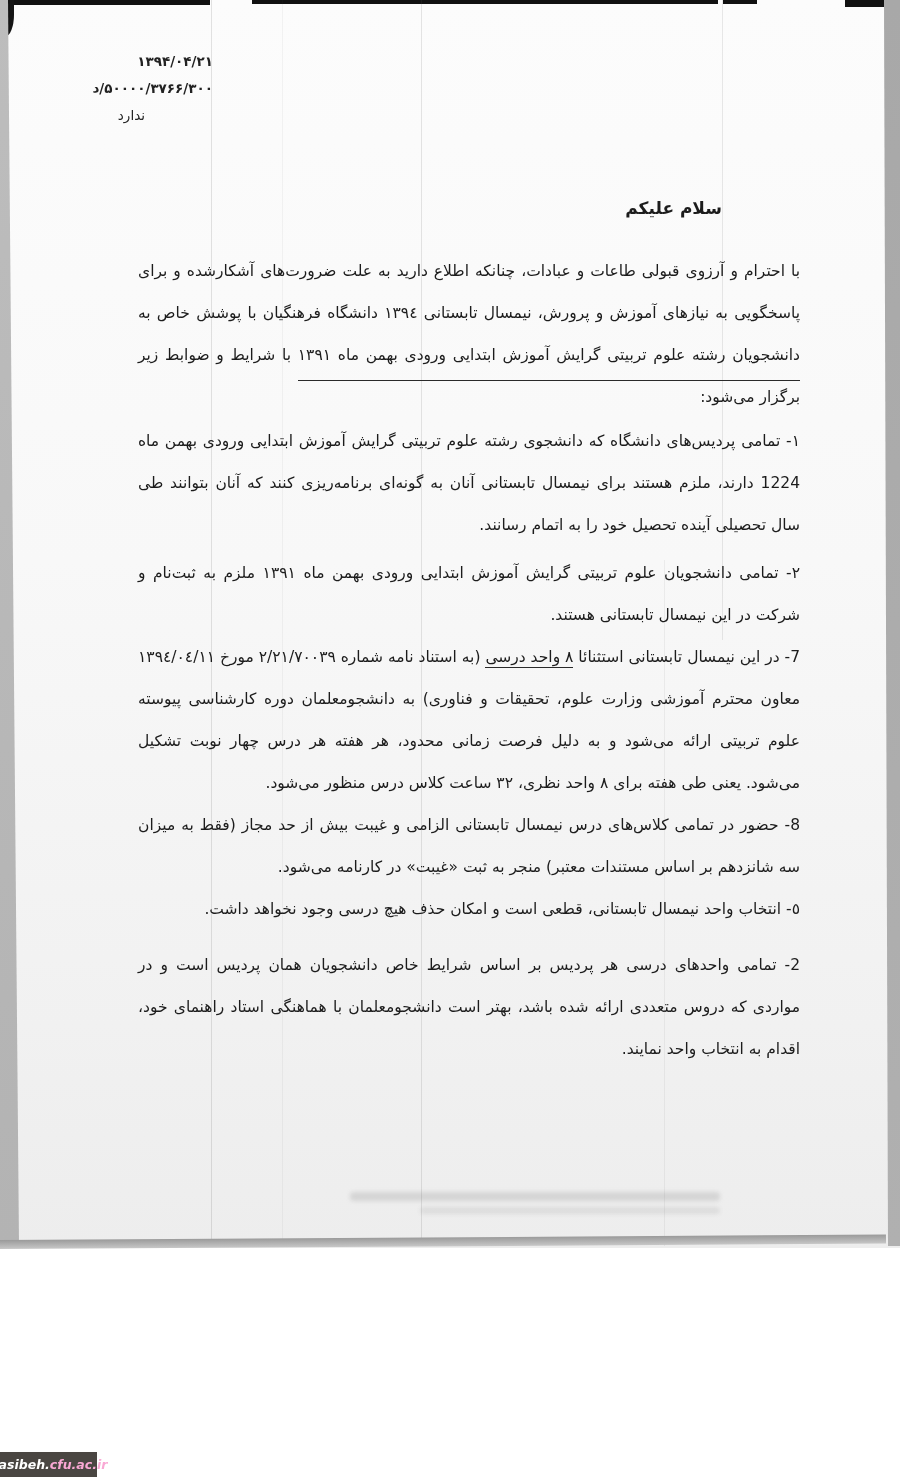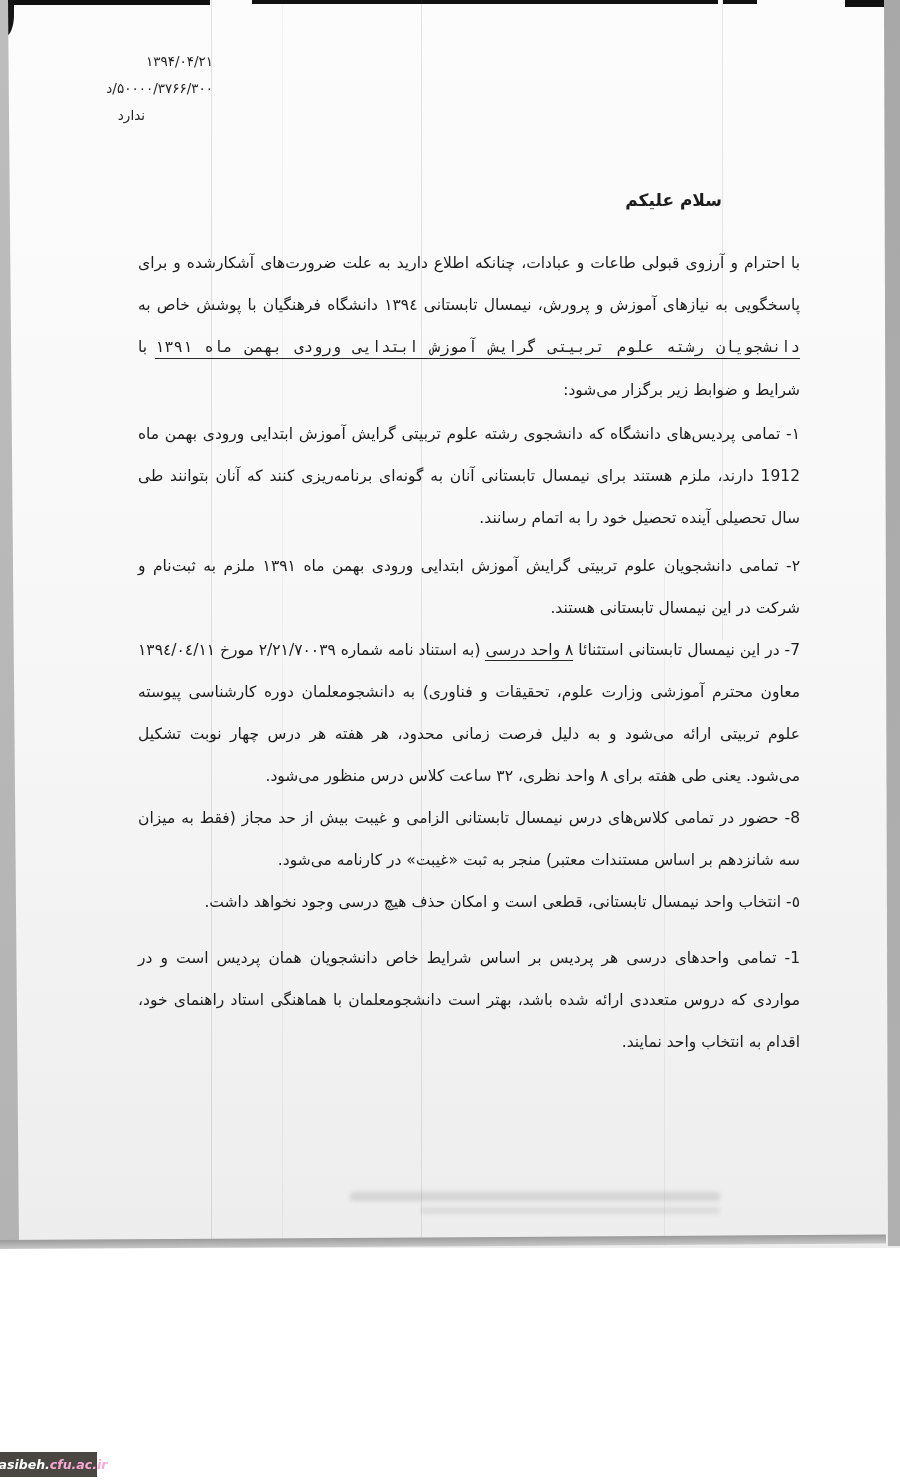--- a/index.html
+++ b/index.html
@@ -45,38 +45,38 @@
   .ghost{position:absolute;filter:blur(2px);background:rgba(100,100,100,.18);border-radius:4px;}
   .g1{left:350px;top:1192px;width:370px;height:9px;}
   .g2{left:420px;top:1207px;width:300px;height:7px;opacity:.7;}
 
   
   .letterhead{
     position:absolute;left:0;top:48px;width:213px;text-align:right;
     font-size:13.5px;color:#222;
   }
   .letterhead .ln{display:block;line-height:27px;}
-  .ltr-vis{direction:ltr;unicode-bidi:bidi-override;}
+  .ltr-vis{direction:ltr;unicode-bidi:bidi-override;font-weight:bold;}
   .attach{padding-right:68px;padding-left:32px;}
 
   
   .letter{
     position:absolute;right:100px;top:188px;width:662px;
     direction:rtl;text-align:justify;
     font-size:15.5px;line-height:42px;color:#1c1c1c;
   }
   .salutation{
-    font-weight:bold;font-size:17px;text-align:right;margin:0 78px 30px 0;
+    font-weight:bold;font-size:17px;text-align:right;margin:8px 78px 30px 0;
     line-height:24px;
   }
   .letter p{margin:0;}
   .mt2{margin-top:2px !important;}
   .mt6{margin-top:6px !important;}
   .mt14{margin-top:14px !important;}
-  .u{border-bottom:1px solid #2a2a2a;padding-bottom:1px;font-family:Liberation Mono, monospace;}
+  .u{border-bottom:1px solid #2a2a2a;padding-bottom:16px;}
   .emph{font-weight:normal;border-bottom:1px solid #2a2a2a;padding-bottom:1px;}
 
   
   .watermark{
     position:absolute;left:0;top:1452px;width:97px;height:25px;
     background:#4a4642;display:flex;align-items:center;justify-content:center;
     font-style:italic;font-weight:bold;font-size:12.5px;letter-spacing:0;
     font-family:"DejaVu Sans",sans-serif;
   }
   .wm-white{color:#ffffff;}
@@ -106,31 +106,31 @@
     <span class="ln ltr-vis">۱۳۹۴/۰۴/۲۱</span>
     <span class="ln ltr-vis">د/۵۰۰۰۰/۳۷۶۶/۳۰۰</span>
     <span class="ln attach">ندارد</span>
   </div>
 
   <div class="letter">
     <div class="salutation">سلام علیکم</div>
 
     <p><span>با احترام و آرزوی قبولی طاعات و عبادات، چنانکه اطلاع دارید به علت ضرورت‌های آشکارشده و برای پاسخگویی به نیازهای آموزش و پرورش، نیمسال تابستانی ۱۳۹٤ دانشگاه فرهنگیان با پوشش خاص به </span><span class="u">دانشجویان رشته علوم تربیتی گرایش آموزش ابتدایی ورودی بهمن ماه ۱۳۹۱</span><span> با شرایط و ضوابط زیر برگزار می‌شود:</span></p>
 
-    <p class="mt2">۱- تمامی پردیس‌های دانشگاه که دانشجوی رشته علوم تربیتی گرایش آموزش ابتدایی ورودی بهمن ماه 1912 دارند، ملزم هستند برای نیمسال تابستانی آنان به گونه‌ای برنامه‌ریزی کنند که آنان بتوانند طی سال تحصیلی آینده تحصیل خود را به اتمام رسانند.</p>
+    <p class="mt2">۱- تمامی پردیس‌های دانشگاه که دانشجوی رشته علوم تربیتی گرایش آموزش ابتدایی ورودی بهمن ماه 1224 دارند، ملزم هستند برای نیمسال تابستانی آنان به گونه‌ای برنامه‌ریزی کنند که آنان بتوانند طی سال تحصیلی آینده تحصیل خود را به اتمام رسانند.</p>
 
     <p class="mt6">۲- تمامی دانشجویان علوم تربیتی گرایش آموزش ابتدایی ورودی بهمن ماه ۱۳۹۱ ملزم به ثبت‌نام و شرکت در این نیمسال تابستانی هستند.</p>
 
     <p><span>7- در این نیمسال تابستانی استثنائا </span><span class="emph">۸ واحد درسی</span><span> (به استناد نامه شماره ۲/۲۱/۷۰۰۳۹ مورخ ۱۳۹٤/۰٤/۱۱ معاون محترم آموزشی وزارت علوم، تحقیقات و فناوری) به دانشجومعلمان دوره کارشناسی پیوسته علوم تربیتی ارائه می‌شود و به دلیل فرصت زمانی محدود، هر هفته هر درس چهار نوبت تشکیل می‌شود. یعنی طی هفته برای ۸ واحد نظری، ۳۲ ساعت کلاس درس منظور می‌شود.</span></p>
 
     <p>8- حضور در تمامی کلاس‌های درس نیمسال تابستانی الزامی و غیبت بیش از حد مجاز (فقط به میزان سه شانزدهم بر اساس مستندات معتبر) منجر به ثبت «غیبت» در کارنامه می‌شود.</p>
 
     <p>٥- انتخاب واحد نیمسال تابستانی، قطعی است و امکان حذف هیچ درسی وجود نخواهد داشت.</p>
 
-    <p class="mt14">1- تمامی واحدهای درسی هر پردیس بر اساس شرایط خاص دانشجویان همان پردیس است و در مواردی که دروس متعددی ارائه شده باشد، بهتر است دانشجومعلمان با هماهنگی استاد راهنمای خود، اقدام به انتخاب واحد نمایند.</p>
+    <p class="mt14">2- تمامی واحدهای درسی هر پردیس بر اساس شرایط خاص دانشجویان همان پردیس است و در مواردی که دروس متعددی ارائه شده باشد، بهتر است دانشجومعلمان با هماهنگی استاد راهنمای خود، اقدام به انتخاب واحد نمایند.</p>
   </div>
 
   <div class="bottom-shadow"></div>
 </div>
 
 <div class="watermark">
   <span class="wm-white">nasibeh.</span>
     <span class="wm-orange">cfu.ac.ir</span>
 </div>
 

